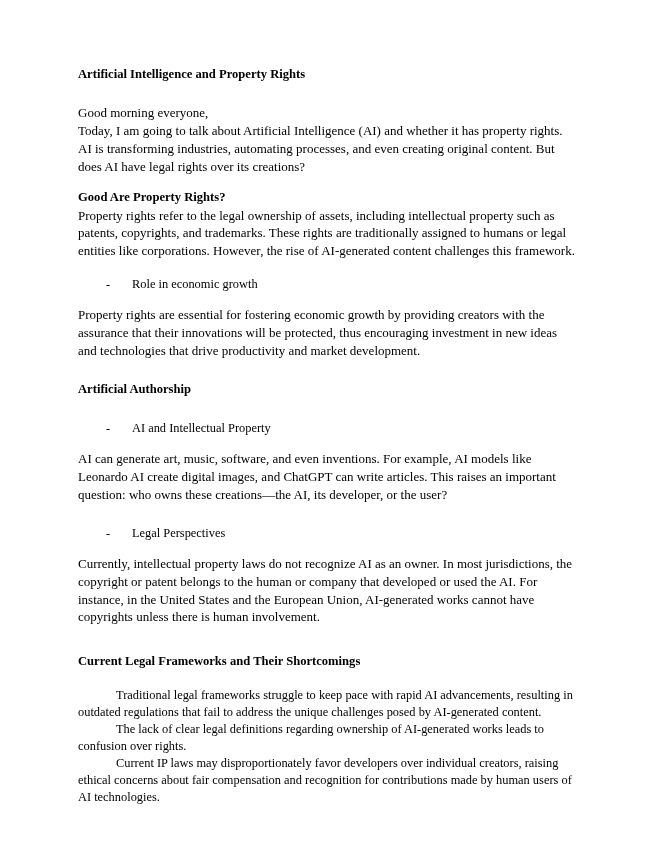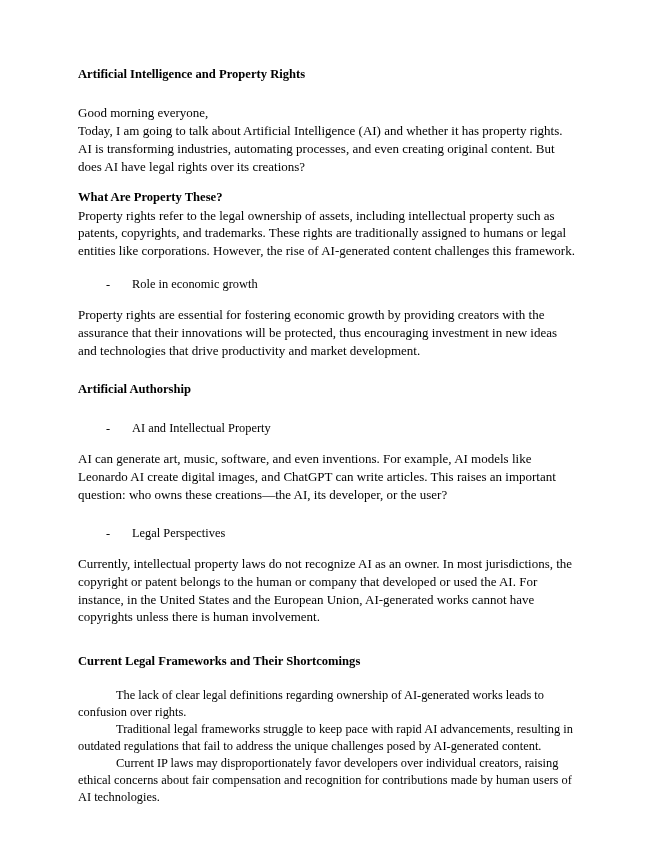--- a/index.html
+++ b/index.html
@@ -75,21 +75,21 @@
 
     <p class="h-bold title-block">Artificial Intelligence and Property Rights</p>
 
     <div class="spacer-lg"></div>
 
     <p class="para">Good morning everyone,</p>
     <p class="para">Today, I am going to talk about Artificial Intelligence (AI) and whether it has property rights. AI is transforming industries, automating processes, and even creating original content. But does AI have legal rights over its creations?</p>
 
     <div class="spacer-sm"></div>
 
-    <p class="h-bold">What Are Property These?</p>
+    <p class="h-bold">Good Are Property Rights?</p>
     <p class="para">Property rights refer to the legal ownership of assets, including intellectual property such as patents, copyrights, and trademarks. These rights are traditionally assigned to humans or legal entities like corporations. However, the rise of AI-generated content challenges this framework.</p>
 
     <div class="spacer-md"></div>
 
     <div class="bullet-row">
       <span class="bullet-dash">-</span>
       <span class="bullet-text">Role in economic growth</span>
     </div>
 
     <div class="spacer-sm"></div>
@@ -121,18 +121,18 @@
     <div class="spacer-sm"></div>
 
     <p class="para">Currently, intellectual property laws do not recognize AI as an owner. In most jurisdictions, the copyright or patent belongs to the human or company that developed or used the AI. For instance, in the United States and the European Union, AI-generated works cannot have copyrights unless there is human involvement.</p>
 
     <div class="spacer-xl"></div>
 
     <p class="h-bold">Current Legal Frameworks and Their Shortcomings</p>
 
     <div class="spacer-md"></div>
 
+    <p class="indent-para">Traditional legal frameworks struggle to keep pace with rapid AI advancements, resulting in outdated regulations that fail to address the unique challenges posed by AI-generated content.</p>
     <p class="indent-para">The lack of clear legal definitions regarding ownership of AI-generated works leads to confusion over rights.</p>
-    <p class="indent-para">Traditional legal frameworks struggle to keep pace with rapid AI advancements, resulting in outdated regulations that fail to address the unique challenges posed by AI-generated content.</p>
     <p class="indent-para">Current IP laws may disproportionately favor developers over individual creators, raising ethical concerns about fair compensation and recognition for contributions made by human users of AI technologies.</p>
 
   </div>
 </div>
 
 </body></html>

